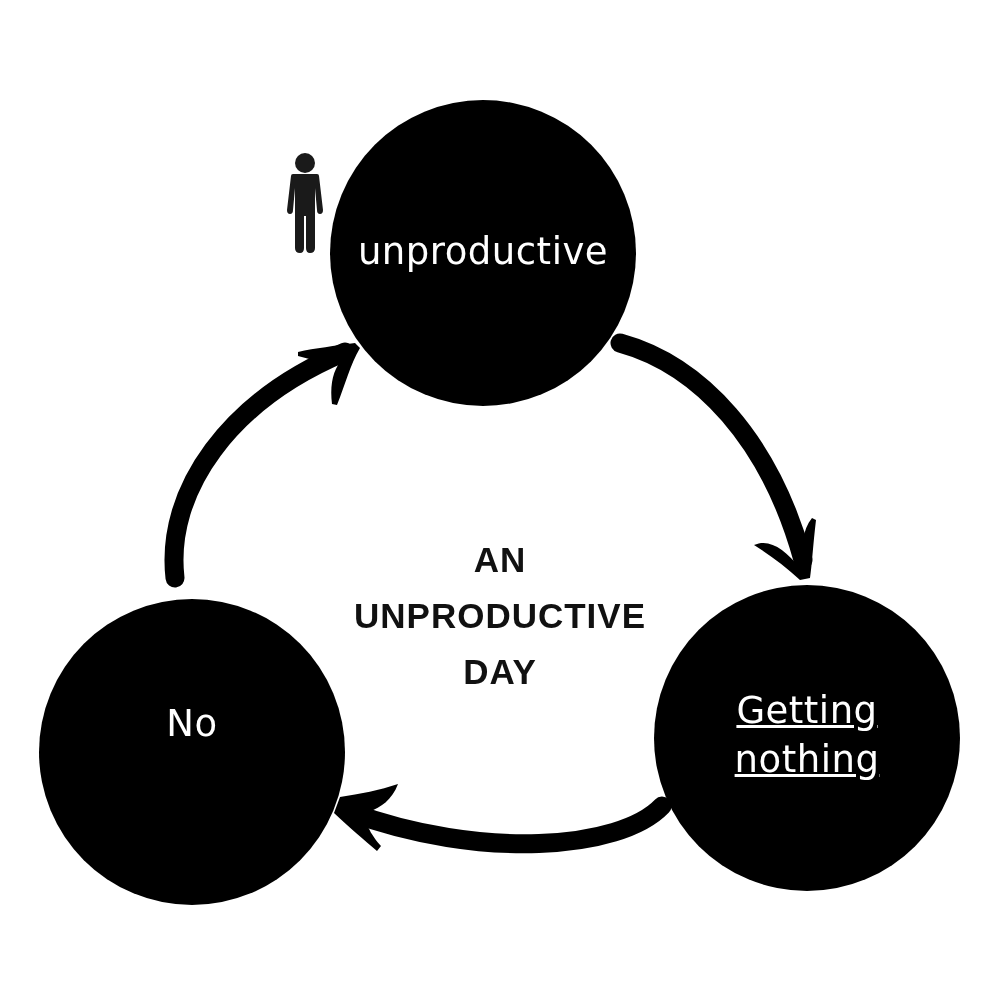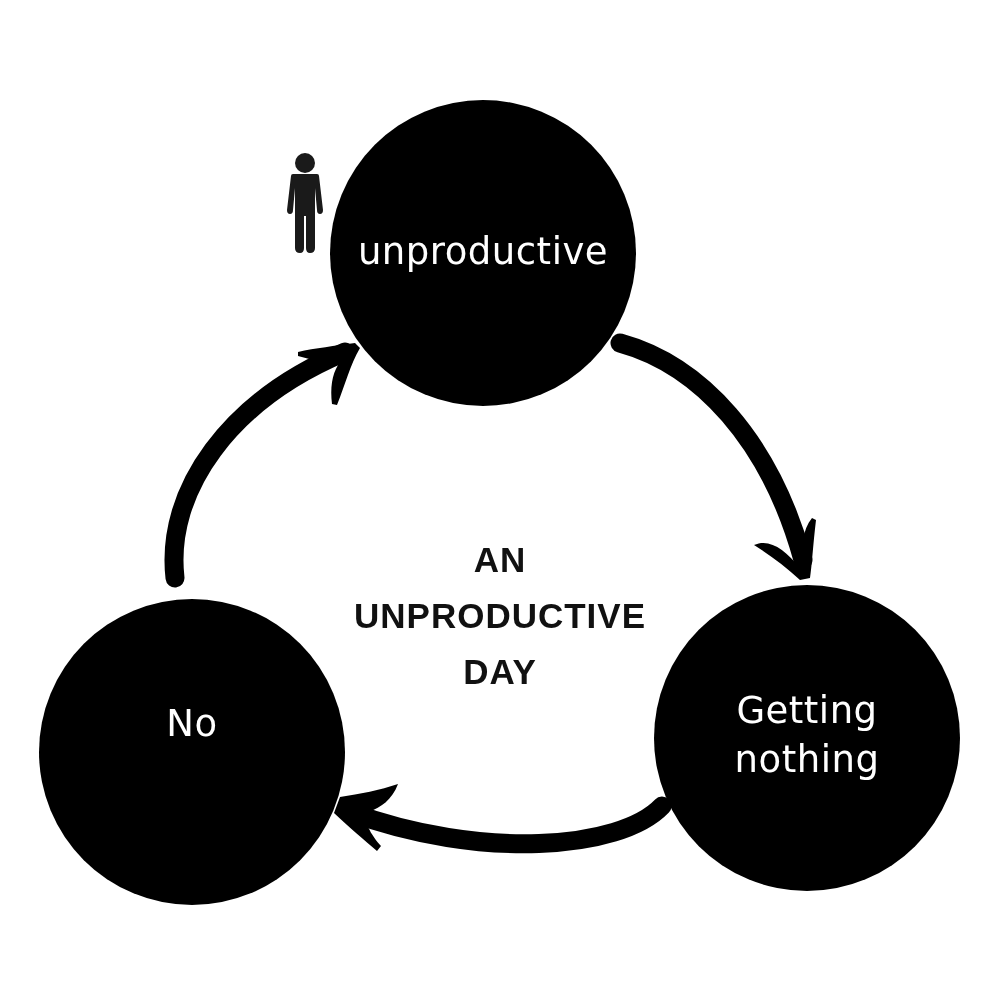--- a/index.html
+++ b/index.html
@@ -29,21 +29,21 @@
       font-weight: normal;
       font-size: 37px;
       line-height: 49px;
       color: #ffffff;
       letter-spacing: 0.5px;
     }
     .node-label span { display: block; }
     #node-1 { left: 330px; top: 100px; }
     #node-1 .node-label { margin-top: -4px; }
     #node-2 { left: 654px; top: 585px; }
-    #node-2 .node-label { margin-top: -6px; }
+    #node-2 .node-label { margin-top: -6px; text-decoration: underline; }
     #node-3 { left: 39px; top: 599px; }
     #node-3 .node-label { margin-top: -60px; }
     #node-3 .node-label { margin-top: -58px; }
 
     #center-title {
       position: absolute;
       left: 300px;
       top: 496px;
       width: 400px;
       text-align: center;

